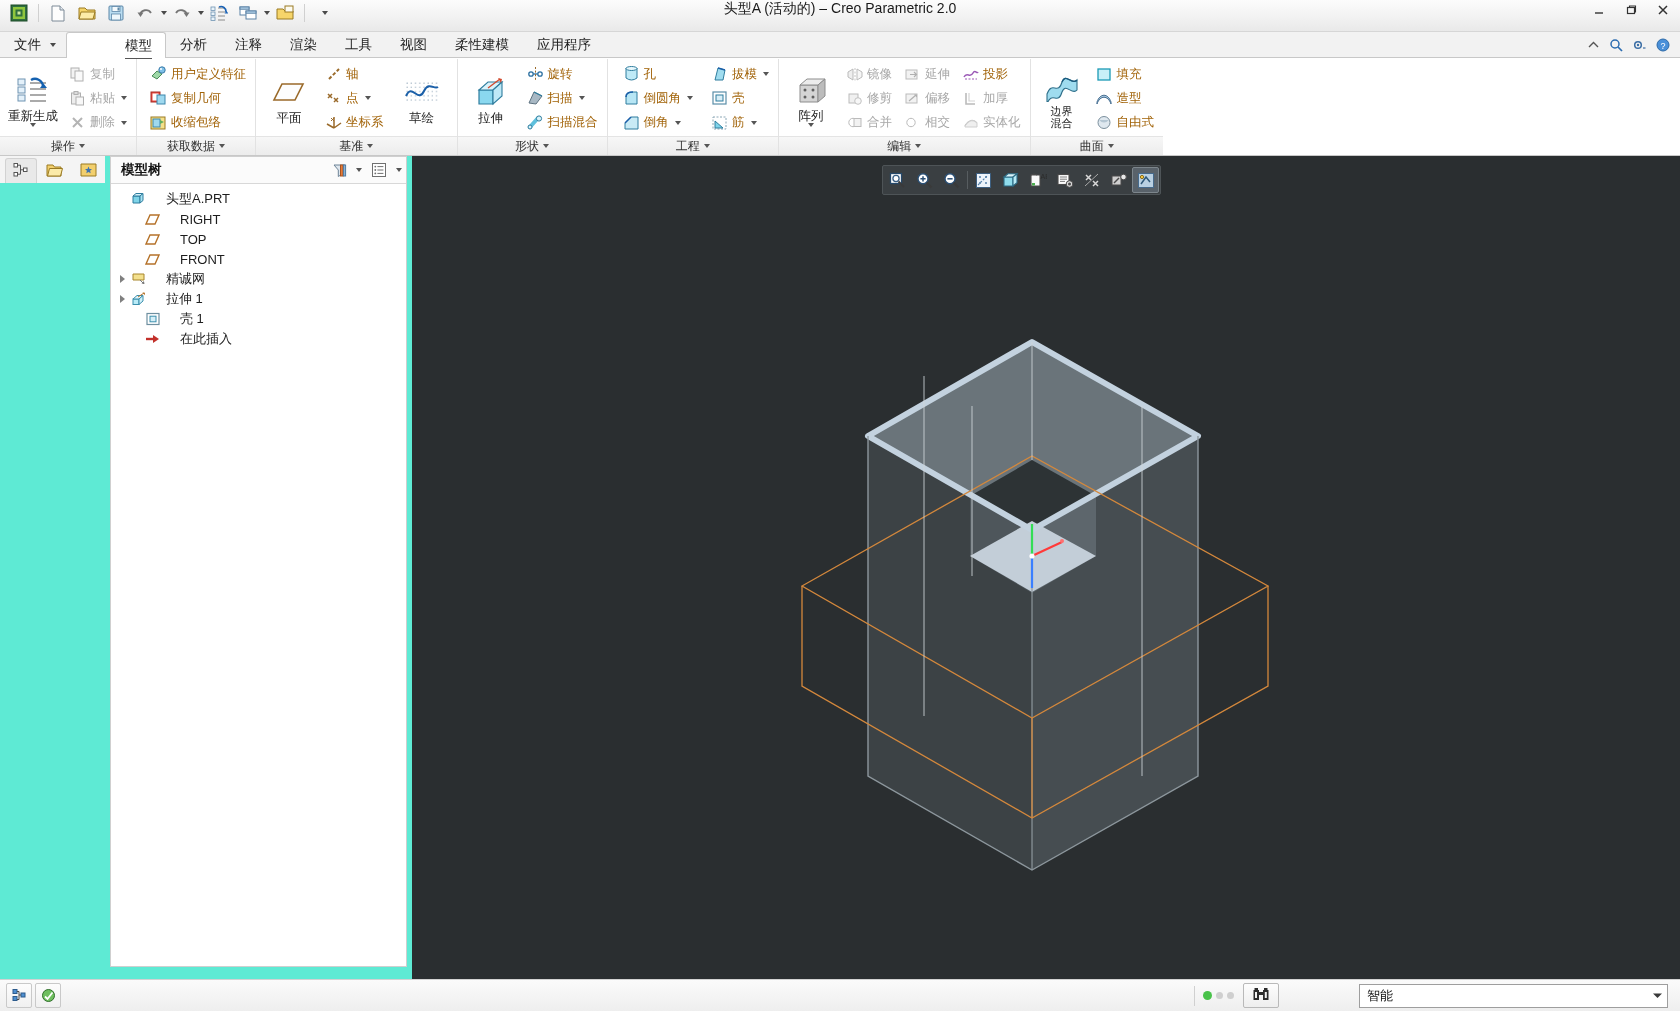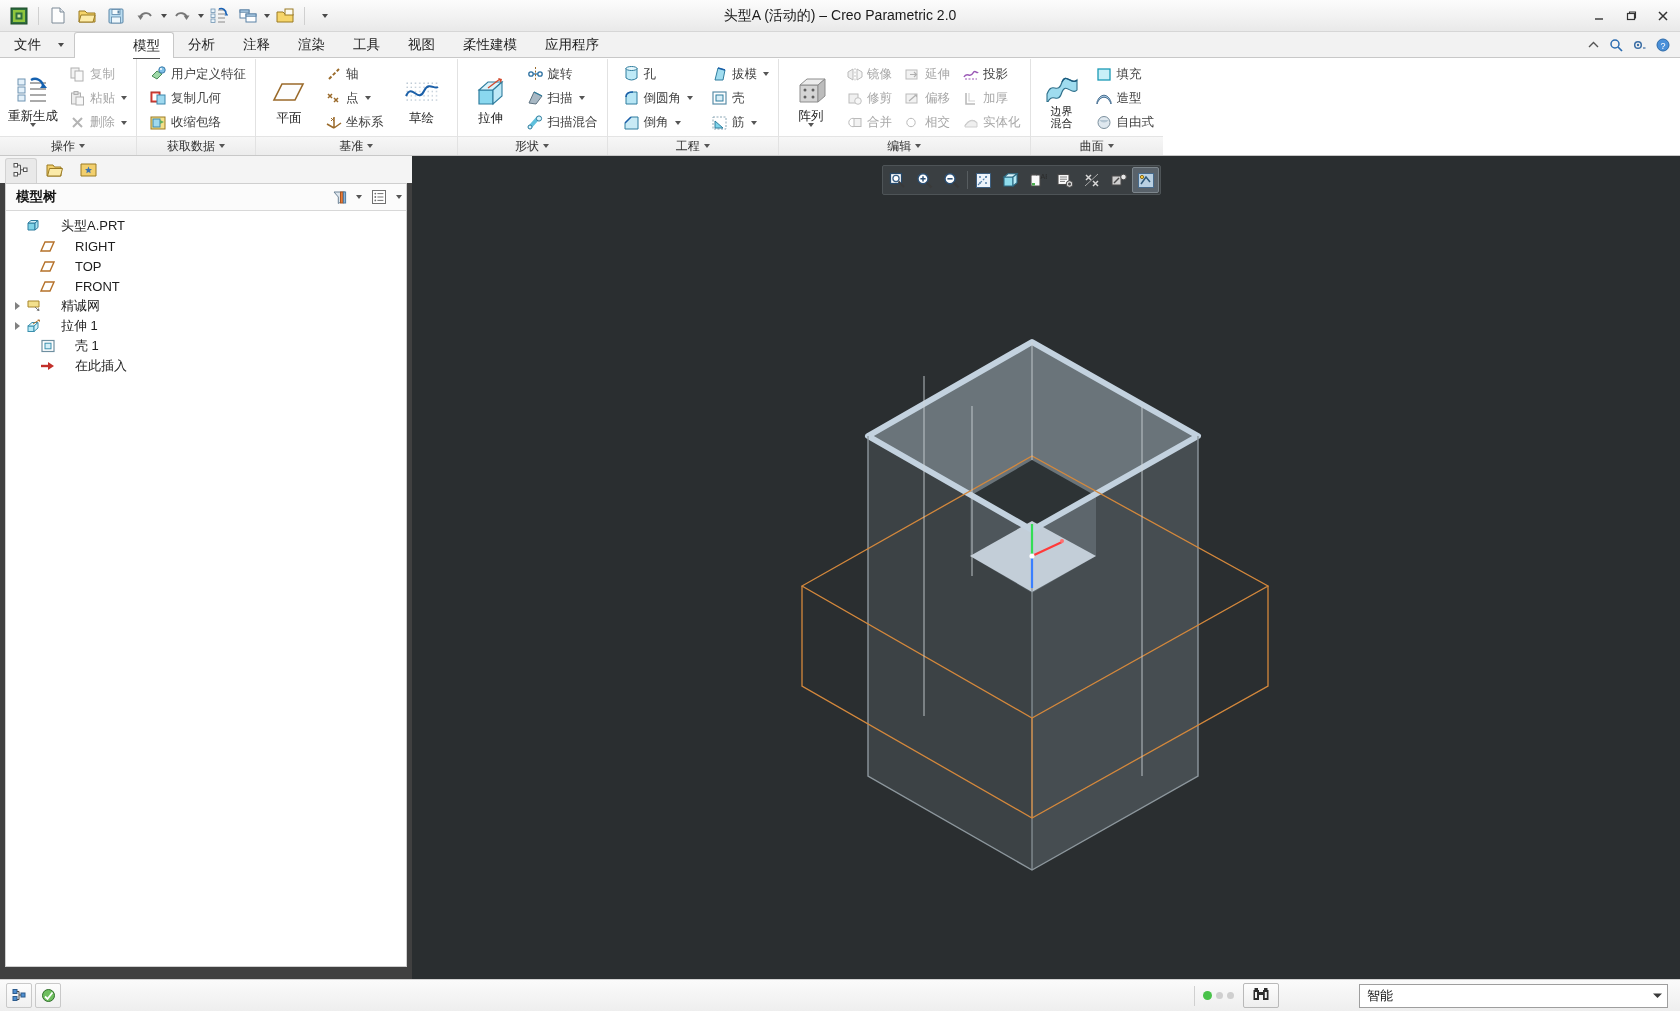--- a/index.html
+++ b/index.html
@@ -7,21 +7,21 @@
     width:1680px;height:1011px;overflow:hidden;
     font-family:"Liberation Sans","DejaVu Sans",sans-serif;
     font-size:13px;color:#1c1c1c;
     background:#f3f3f3;
     -webkit-font-smoothing:antialiased;
   }
   .app{width:1680px;height:1011px;display:flex;flex-direction:column;background:#f4f4f4;}
 
   
   .titlebar{
-    height:31px;flex:0 0 31px;display:flex;align-items:center;
+    height:31px;flex:0 0 31px;display:flex;align-items:flex-start;
     background:linear-gradient(to bottom,#fcfcfc 0%,#f2f2f2 55%,#e9e9e9 100%);
     border-bottom:1px solid #d6d6d6;position:relative;
   }
   .qat{display:flex;align-items:center;padding-left:5px;gap:1px;}
   .qbtn{width:26px;height:24px;display:flex;align-items:center;justify-content:center;border:1px solid transparent;border-radius:2px;}
   .qsep{width:1px;height:18px;background:#d0d0d0;margin:0 4px;}
   .caret-sm{width:0;height:0;border-left:3.5px solid transparent;border-right:3.5px solid transparent;border-top:4px solid #4a4a4a;margin-left:1px;}
   .title-text{
     position:absolute;left:0;right:0;text-align:center;
     font-size:14px;color:#1a1a1a;pointer-events:none;
@@ -31,21 +31,21 @@
 
   
   .tabstrip{
     height:25px;flex:0 0 25px;display:flex;align-items:flex-end;
     background:#f2f2f2;border-bottom:1px solid #c8c8c8;position:relative;
   }
   .tab{
     height:24px;line-height:24px;padding:0 13px;font-size:13.5px;color:#1f1f1f;
     border:1px solid transparent;border-bottom:none;
     border-top-left-radius:3px;border-top-right-radius:3px;
-    display:flex;align-items:center;gap:16px;
+    display:flex;align-items:center;gap:8px;
   }
   .tab.active{
     background:#ffffff;border-color:#c8c8c8;
     position:relative;z-index:3;margin-bottom:-1px;height:25px;line-height:25px;
   }
   .tab.active .lbl{border-bottom:1.5px solid #555;margin-left:45px;}
   .tab.file{padding-right:9px;}
   .tab-right{margin-left:auto;display:flex;align-items:center;gap:9px;padding-right:10px;padding-bottom:2px;}
 
   
@@ -70,31 +70,31 @@
     padding:3px 2px 0 2px;border:1px solid transparent;border-radius:2px;
   }
   .bigbtn .bi{height:34px;display:flex;align-items:center;justify-content:center;}
   .bigbtn .bl{font-size:12.5px;text-align:center;line-height:12px;margin-top:2px;color:#1d1d1d;}
   .bigbtn .bl2{font-size:11px;text-align:center;line-height:11.5px;margin-top:1px;color:#1d1d1d;}
 
   .colstack{display:flex;flex-direction:column;justify-content:center;height:72px;gap:1px;}
   .smbtn{
     height:22px;display:flex;align-items:center;gap:4px;
     padding:0 4px;border:1px solid transparent;border-radius:2px;
-    font-size:12.5px;color:#404040;white-space:nowrap;
+    font-size:12.5px;color:#a16207;white-space:nowrap;
   }
   .smbtn.dis{color:#a8a8a8;}
   .smbtn .si{width:17px;height:17px;display:flex;align-items:center;justify-content:center;flex:0 0 17px;}
   .smbtn .sc{margin-left:2px;}
 
   
   .main{flex:1;display:flex;min-height:0;background:#f4f4f4;}
 
   
-  .left{width:412px;flex:0 0 412px;display:flex;flex-direction:column;background:#404040;}
+  .left{width:412px;flex:0 0 412px;display:flex;flex-direction:row;background:#5eead4;}
   .navtabs{height:27px;flex:0 0 27px;display:flex;align-items:flex-end;padding-left:5px;gap:2px;
            background:#f4f4f4;}
   .navtab{width:30px;height:24px;display:flex;align-items:center;justify-content:center;
           border:1px solid transparent;border-bottom:none;border-radius:3px 3px 0 0;}
   .navtab.sel{background:#e9e9e9;border-color:#d2d2d2;}
 
   .treebox{
     flex:1;margin:0 5px 12px 5px;border:1px solid #cfcfcf;background:#ffffff;
     display:flex;flex-direction:column;min-height:0;
   }

